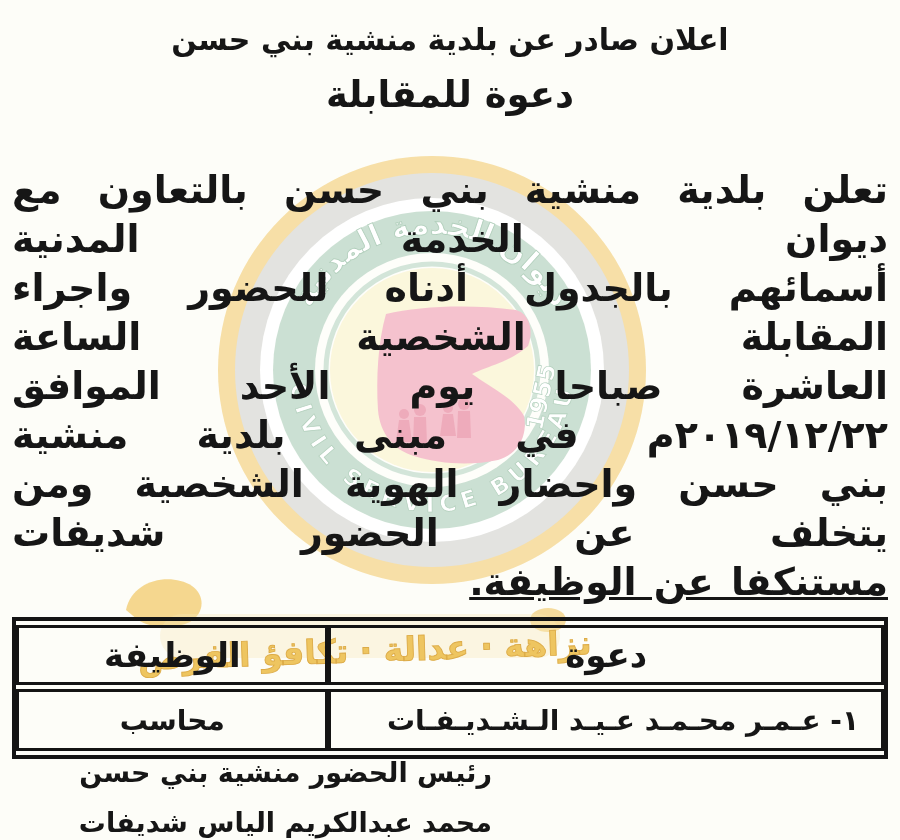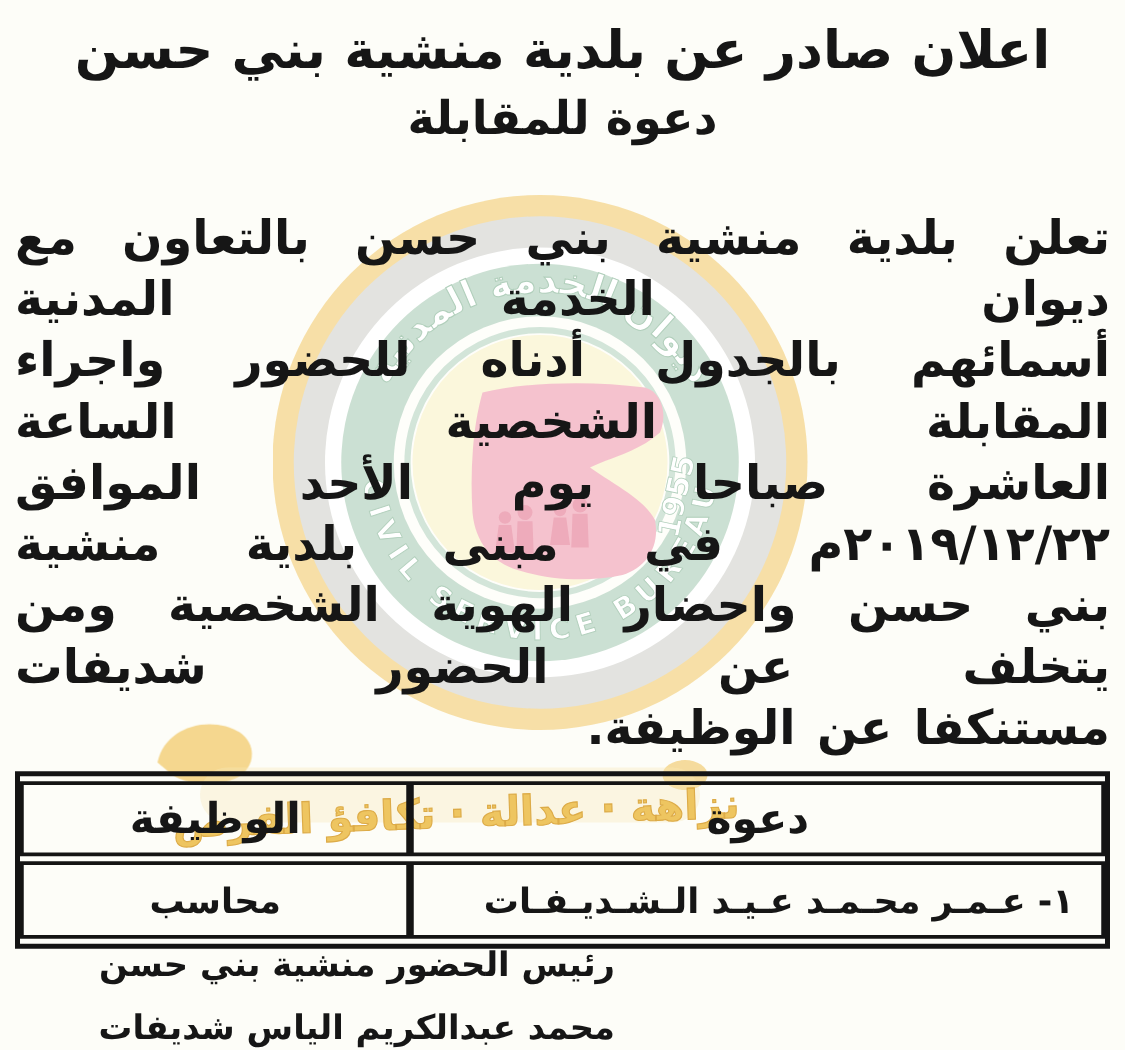--- a/index.html
+++ b/index.html
@@ -17,38 +17,38 @@
   }
   
   .watermark{
     position:absolute;left:0;top:0;width:900px;height:840px;
     z-index:0;pointer-events:none;
   }
   
   .content{position:relative;z-index:1;}
   .title{
     text-align:center;font-weight:bold;
-    font-size:42px;line-height:52px;margin:14px 10px 0;
+    font-size:30px;line-height:52px;margin:14px 10px 0;
     letter-spacing:0px;
   }
   .subtitle{
     text-align:center;font-weight:bold;
     font-size:37px;line-height:50px;margin:4px 10px 0;
   }
   .body-text{
     margin:46px 12px 0;
     font-weight:bold;font-size:38px;line-height:49px;
   }
   .body-line{
     text-align:justify;
     text-align-last:justify;
     word-spacing:4px;
   }
   .body-line.last{
-    text-align:right;text-align-last:right;
+    text-align:right;text-align-last:right;text-decoration:underline;
   }
   
   table.roster{
     margin:10px 12px 0;
     width:876px;
     border-collapse:separate;
     border-spacing:0 4px;
     border:4px solid #141414;
     background:transparent;
   }

